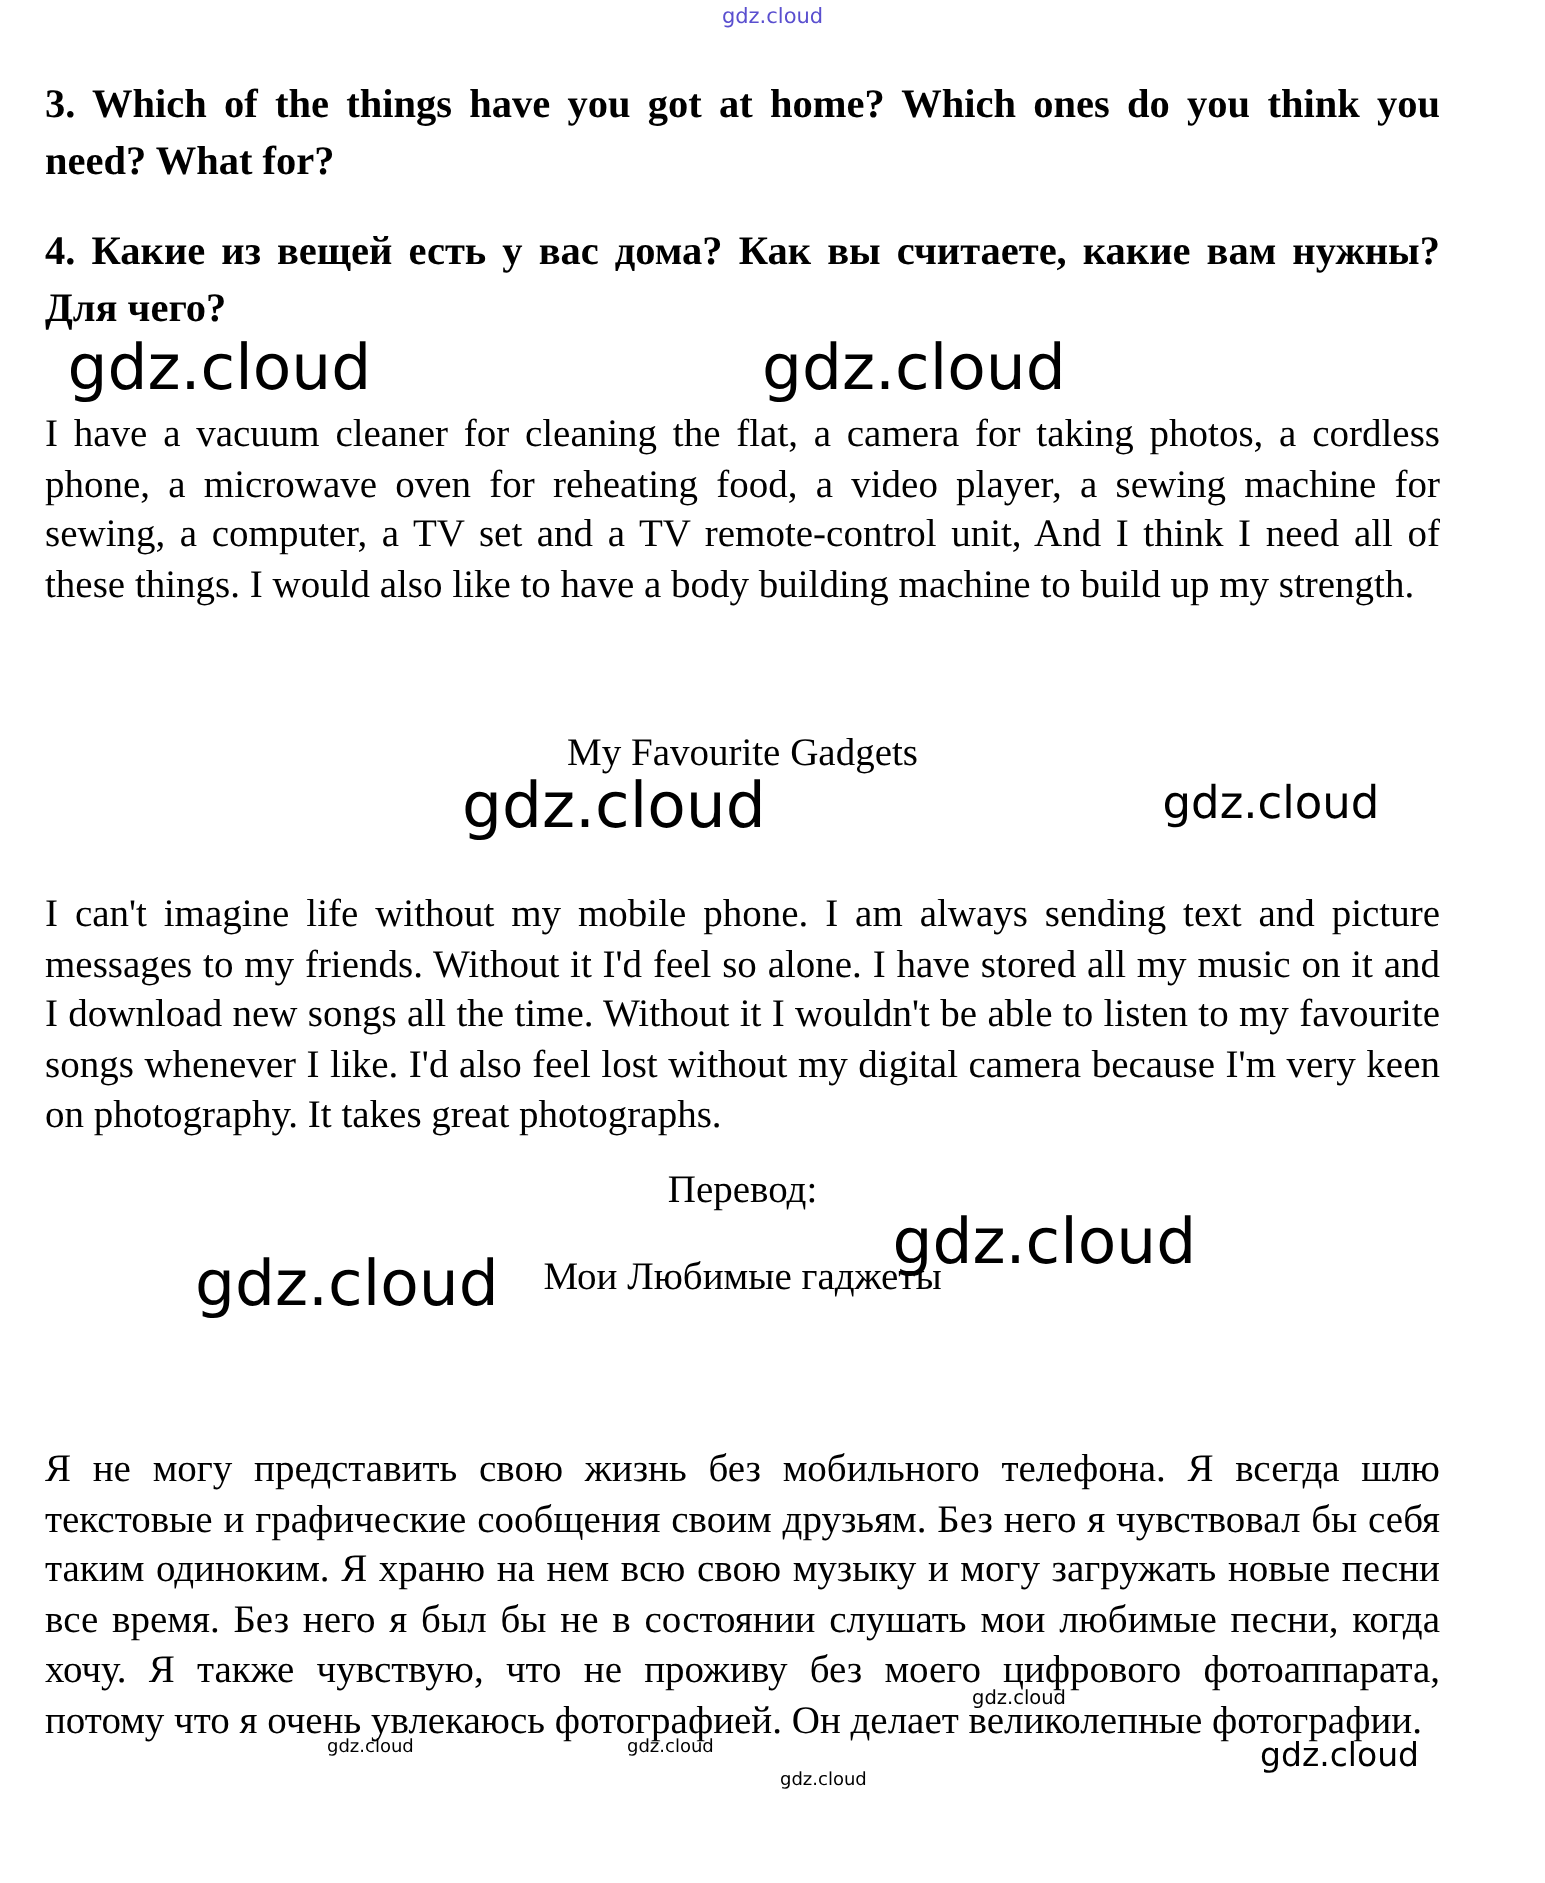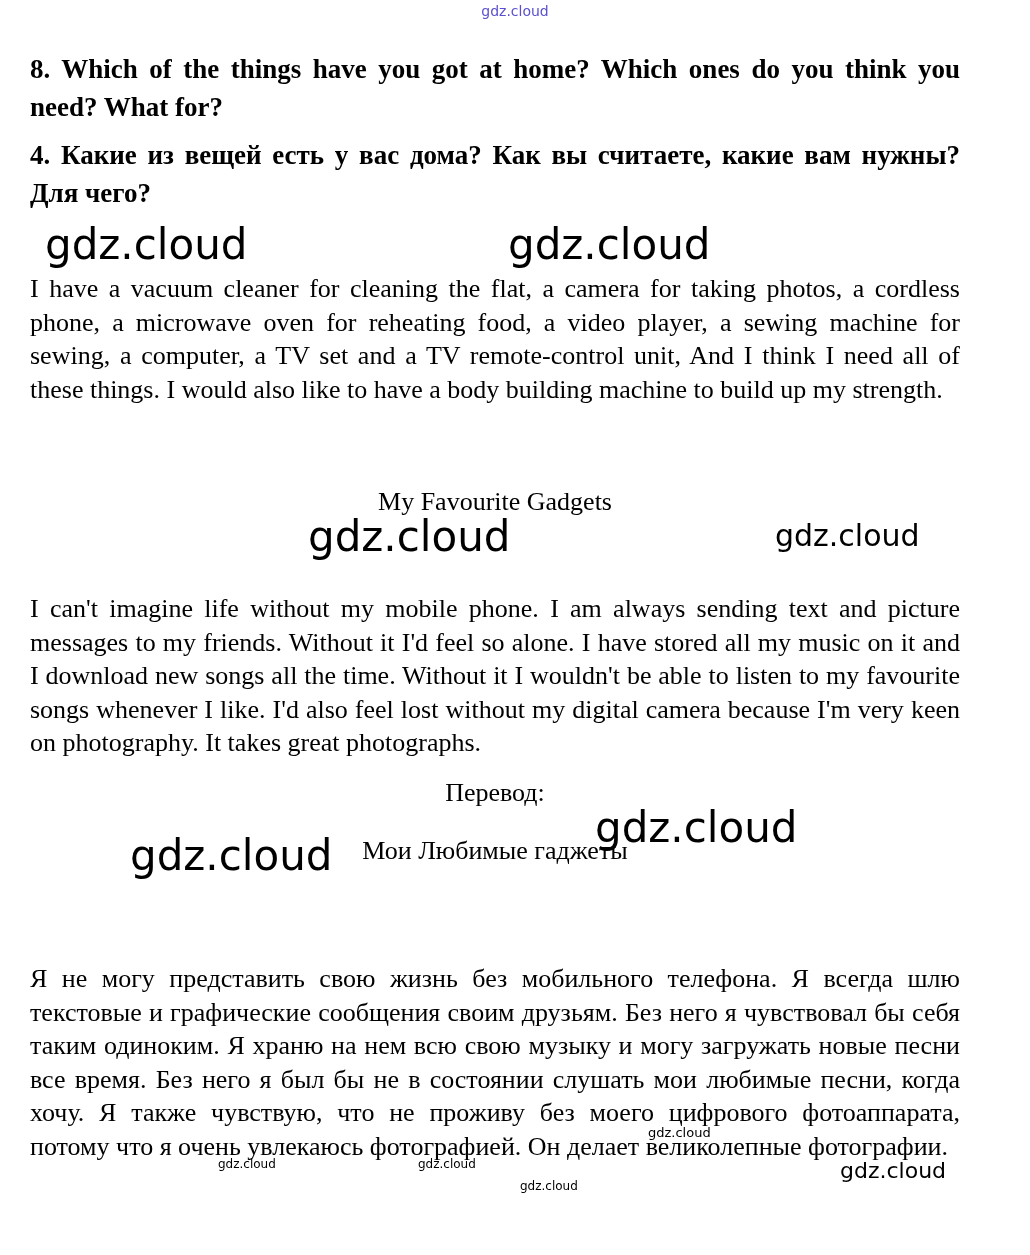--- a/index.html
+++ b/index.html
@@ -56,36 +56,36 @@
   .wm-3 { top: 516px; left: 308px; }
   .wm-4 { top: 521px; left: 775px; font-size: 30px; }
   .wm-5 { top: 807px; left: 595px; }
   .wm-6 { top: 835px; left: 130px; }
   .wm-7 { top: 1126px; left: 648px; font-size: 13px; }
   .wm-8 { top: 1158px; left: 218px; }
   .wm-9 { top: 1158px; left: 418px; }
   .wm-10 { top: 1180px; left: 520px; }
   .wm-11 { top: 1160px; left: 840px; font-size: 22px; }
   .pos-question-en { top: 50px; }
-  .pos-question-ru { top: 136px; }
+  .pos-question-ru { top: 148px; }
   .pos-answer-en { top: 272px; }
   .pos-title-en { top: 485px; }
   .pos-essay-en { top: 592px; }
   .pos-translation { top: 776px; }
   .pos-title-ru { top: 834px; }
   .pos-essay-ru { top: 962px; }
 </style>
 </head>
 <body>
 
 <div class="page">
 
   <span class="wm wm-top">gdz.cloud</span>
 
-  <div class="block heading pos-question-en">8. Which of the things have you got at home? Which ones do you think you need? What for?</div>
+  <div class="block heading pos-question-en">3. Which of the things have you got at home? Which ones do you think you need? What for?</div>
 
   <div class="block heading pos-question-ru">4. Какие из вещей есть у вас дома? Как вы считаете, какие вам нужны? Для чего?</div>
 
   <span class="wm wm-lg wm-1">gdz.cloud</span>
   <span class="wm wm-lg wm-2">gdz.cloud</span>
 
   <div class="block para pos-answer-en">I have a vacuum cleaner for cleaning the flat, a camera for taking photos, a cordless phone, a microwave oven for reheating food, a video player, a sewing machine for sewing, a computer, a TV set and a TV remote-control unit, And I think I need all of these things. I would also like to have a body building machine to build up my strength.</div>
 
   <div class="block center-title pos-title-en">My Favourite Gadgets</div>
 

